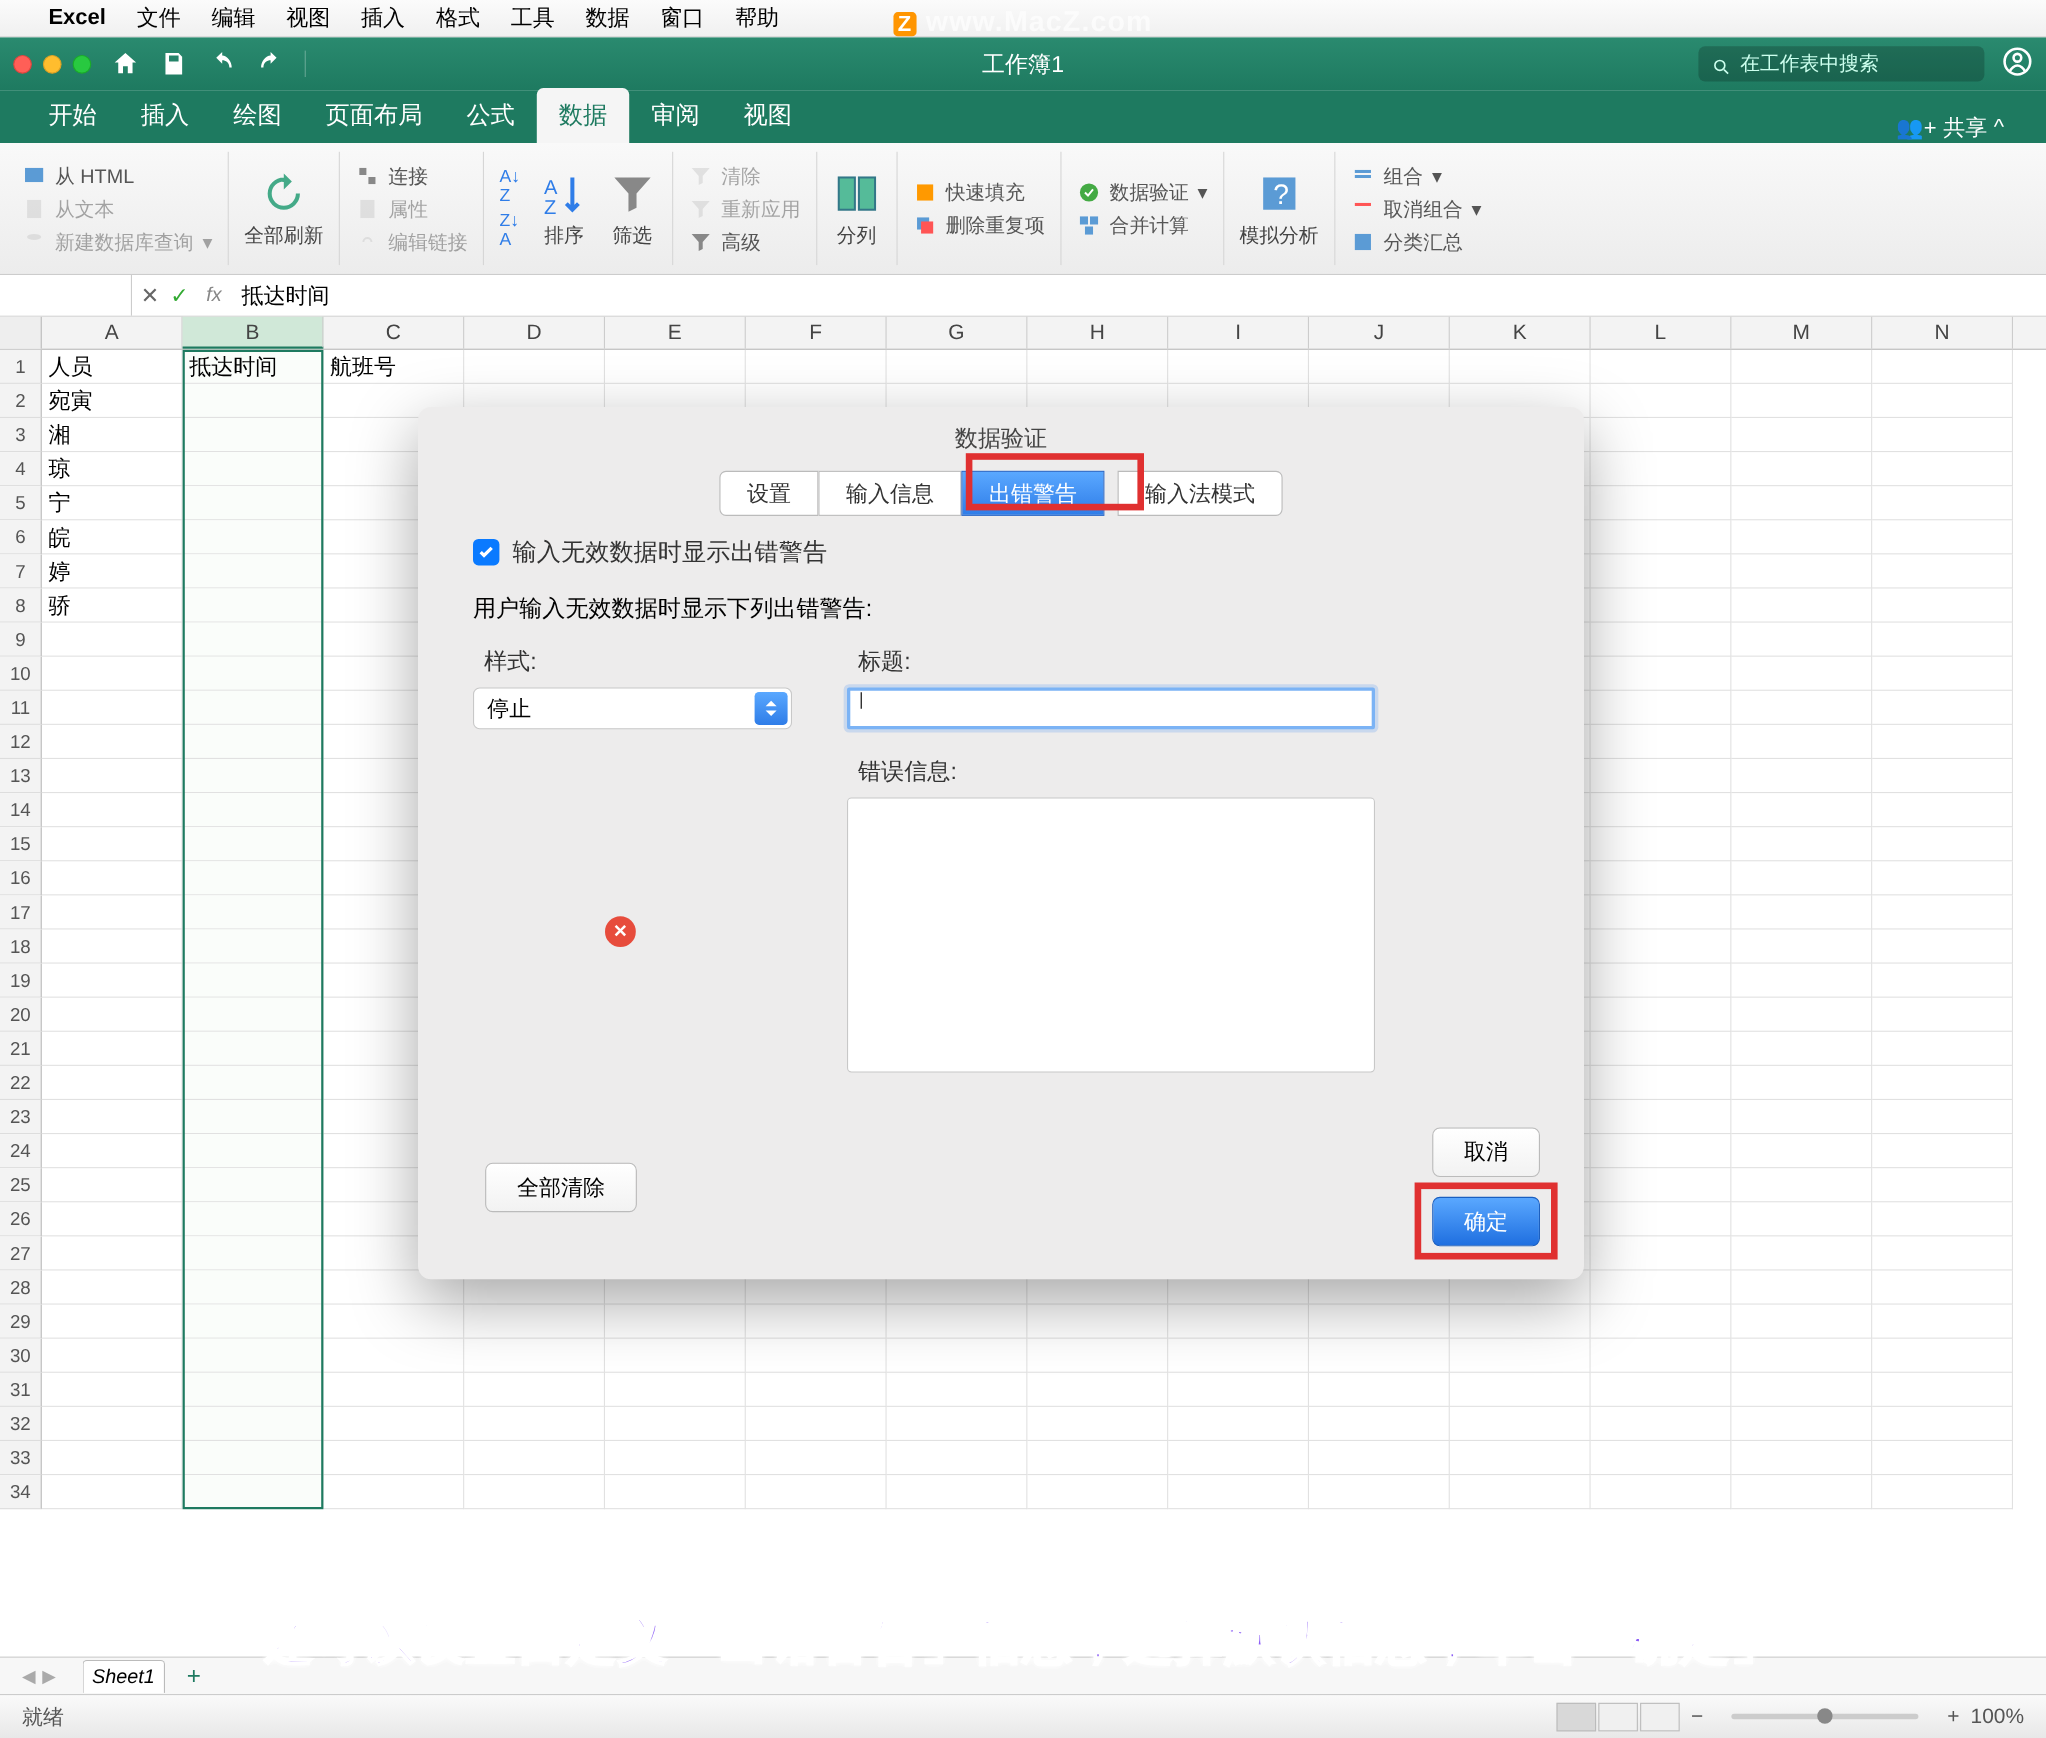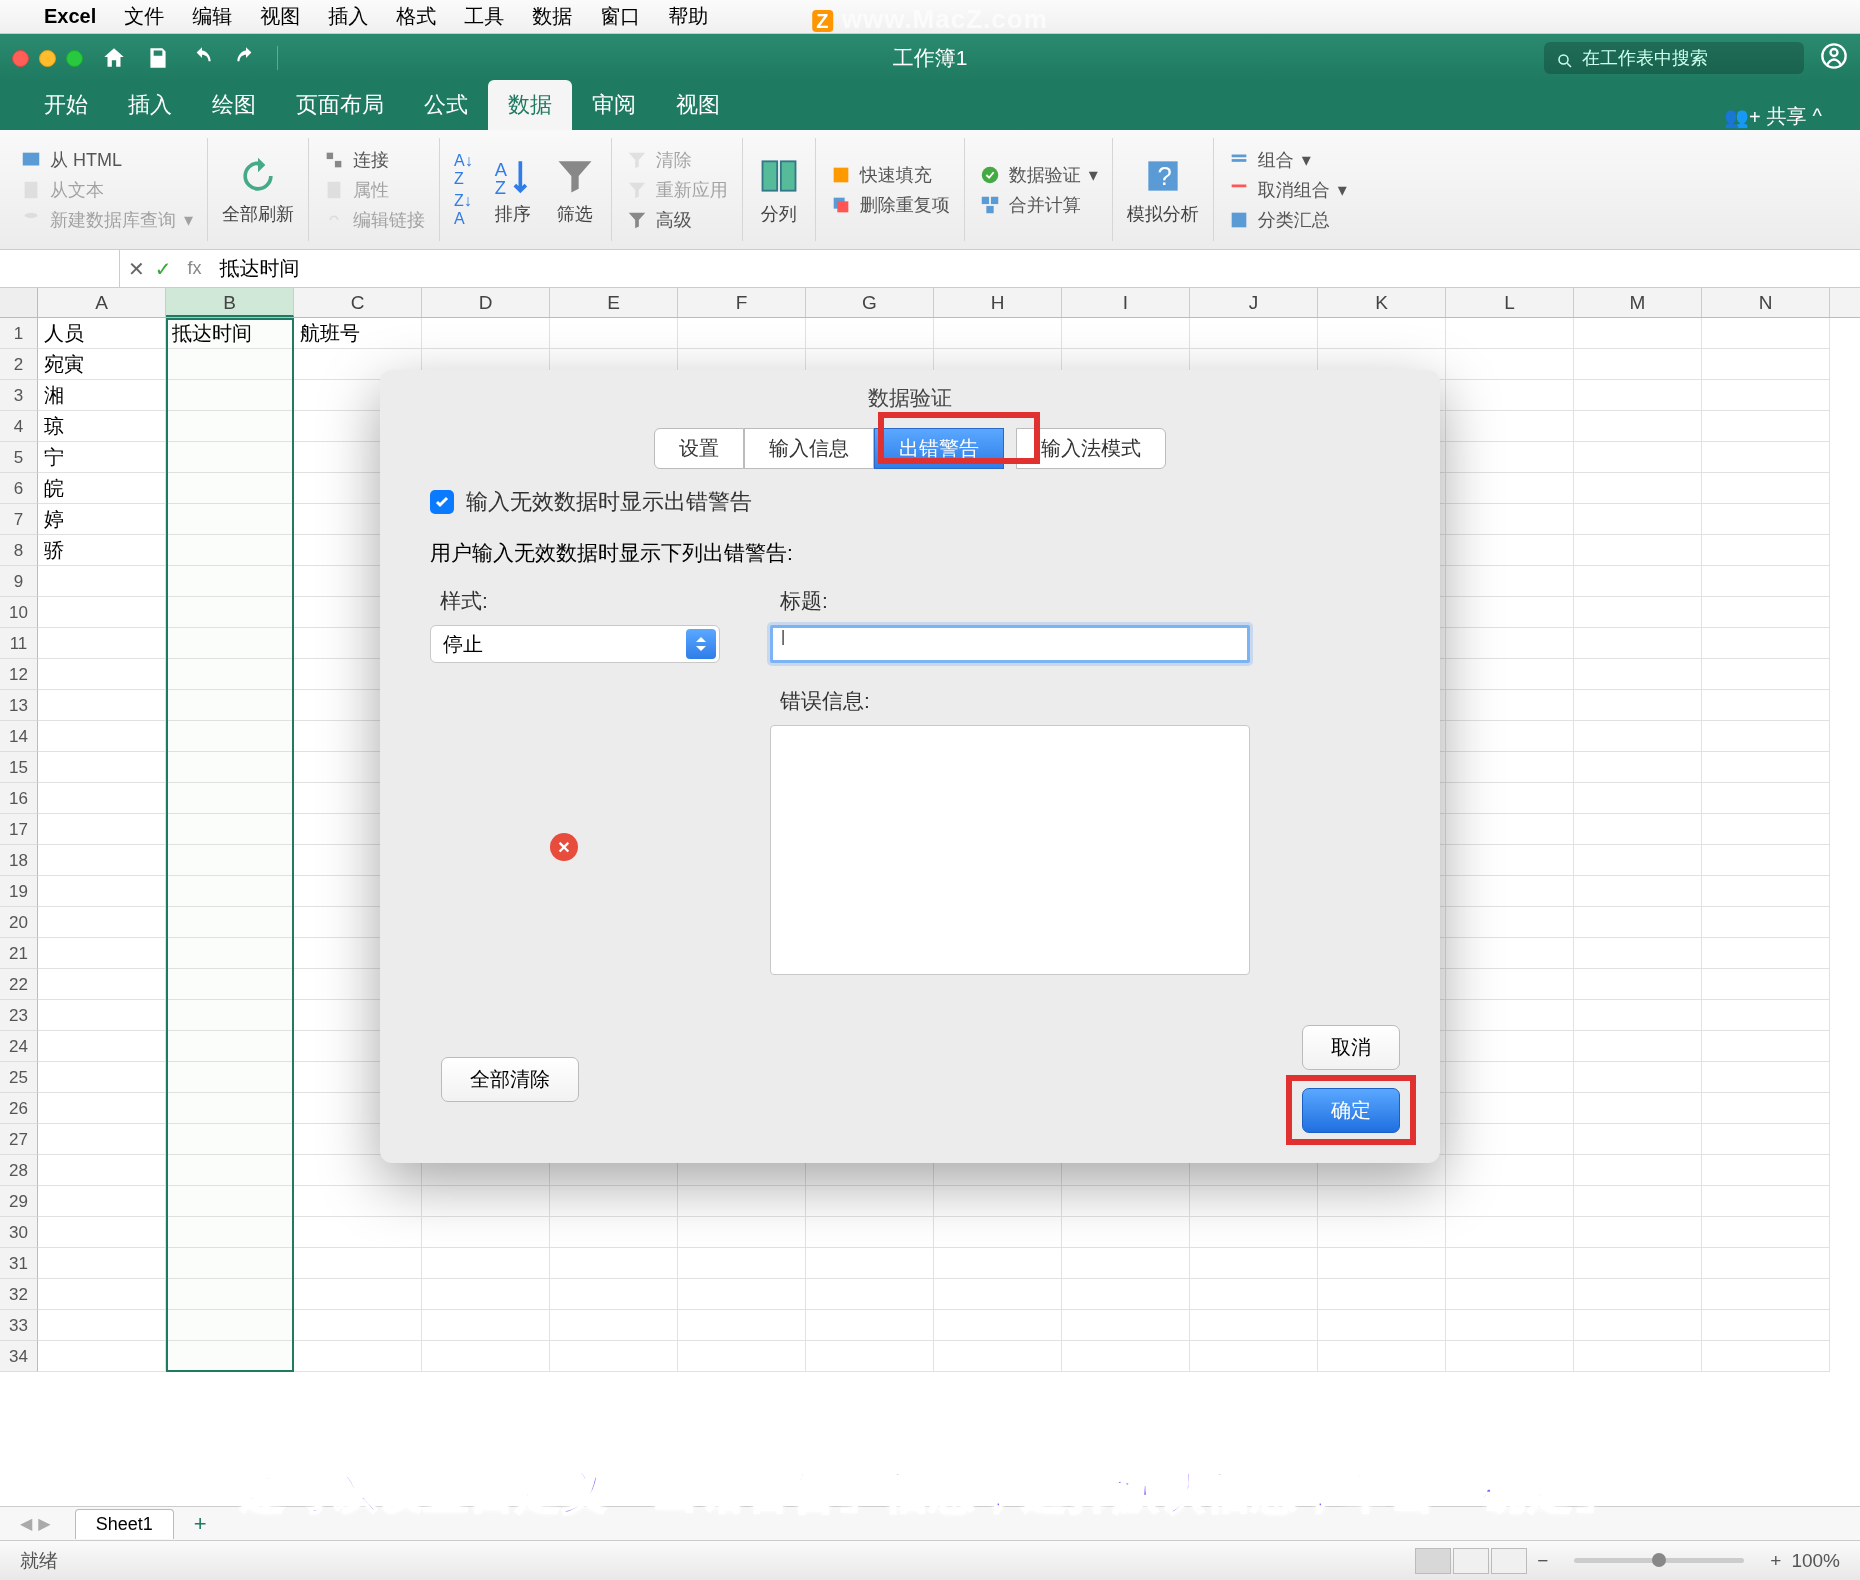--- a/index.html
+++ b/index.html
@@ -41,21 +41,21 @@
 .rb-item svg { width: 22px; height: 22px; }
 .rb-big { display: flex; flex-direction: column; align-items: center; gap: 4px; font-size: 18px; color: #444; }
 .rb-big svg { width: 44px; height: 44px; }
 .rb-row { display: flex; gap: 18px; align-items: center; }
 
 
 .formula-bar { height: 38px; border-bottom: 1px solid #ccc; display: flex; align-items: center; background: #fff; }
 .name-box { width: 120px; border-right: 1px solid #ccc; height: 100%; display: flex; align-items: center; padding: 0 10px; font-size: 19px; }
 .fb-btns { display: flex; padding: 0 8px; gap: 10px; }
 .fb-btns span { font-size: 20px; color: #666; }
-.fx-label { font-size: 18px; color: #888; padding: 0 8px; }
+.fx-label { font-style: italic; font-size: 18px; color: #888; padding: 0 8px; }
 .formula-input { flex: 1; padding: 0 10px; font-size: 20px; }
 
 
 .sheet-area { position: relative; }
 .col-headers { display: flex; height: 30px; background: #f3f3f3; border-bottom: 1px solid #bbb; }
 .corner { width: 38px; border-right: 1px solid #bbb; background: #eee; }
 .col-h { width: 128px; border-right: 1px solid #ccc; text-align: center; font-size: 19px; color: #444; line-height: 30px; }
 .col-h.sel { background: #d0e8d8; border-bottom: 2px solid #1e7a60; }
 .grid-body { display: flex; }
 .row-headers { width: 38px; }
@@ -103,21 +103,21 @@
 .statusbar .view-btn { width: 36px; height: 26px; border: 1px solid #bbb; background: #f0f0f0; }
 .statusbar .view-btn.active { background: #d8d8d8; }
 .zoom-slider { width: 170px; height: 5px; background: #ccc; margin: 0 16px; position: relative; border-radius: 3px; }
 .zoom-slider .thumb { position: absolute; left: 50%; top: -5px; width: 14px; height: 14px; background: #888; border-radius: 50%; transform: translateX(-50%); }
 
 
 .watermark { position: absolute; top: 4px; left: 50%; transform: translateX(-50%); font-size: 26px; color: rgba(255,255,255,0.65); font-weight: 600; letter-spacing: 1px; pointer-events: none; }
 .watermark .z { background: #ff9500; color:#fff; border-radius:4px; padding:0 4px; font-size:20px; }
 
 .sheet-tabs { position:absolute; bottom:40px; left:0; right:0; height:34px; background:#f7f7f7; border-top:1px solid #ccc; display:flex; align-items:center; padding:0 20px; gap:10px; }
-.sheet-tab { padding:4px 20px; background:#fff; border:1px solid #bbb; border-bottom:none; font-size:18px; border-radius:4px 4px 0 0; }
+.sheet-tab { padding:4px 8px; background:#fff; border:1px solid #bbb; border-bottom:none; font-size:18px; border-radius:4px 4px 0 0;font-style:italic; }
 .sheet-add { font-size:22px; color:#1e7a60; padding:0 10px; }
 .nav-arrows { display:flex; gap:6px; margin-right:14px; color:#aaa; }
 </style>
 </head>
 <body>
 
 <div class="mac-menubar">
   <span class="apple"></span>
   <span class="appname">Excel</span>
   <span>文件</span>

